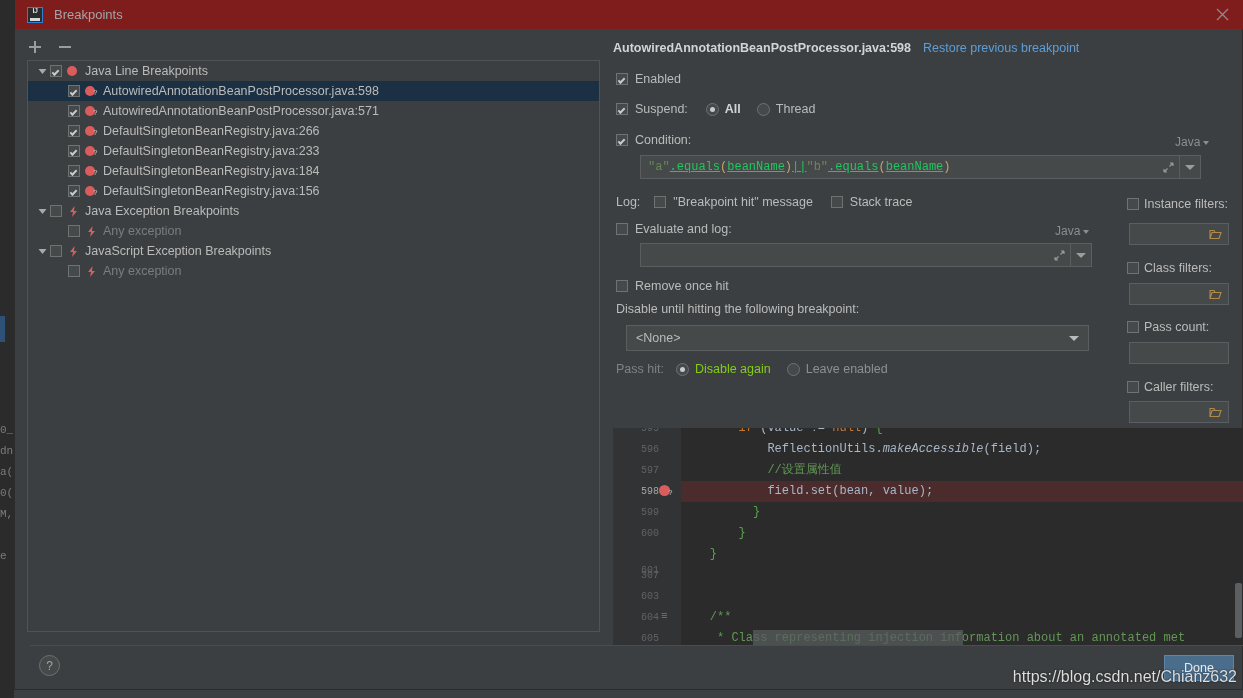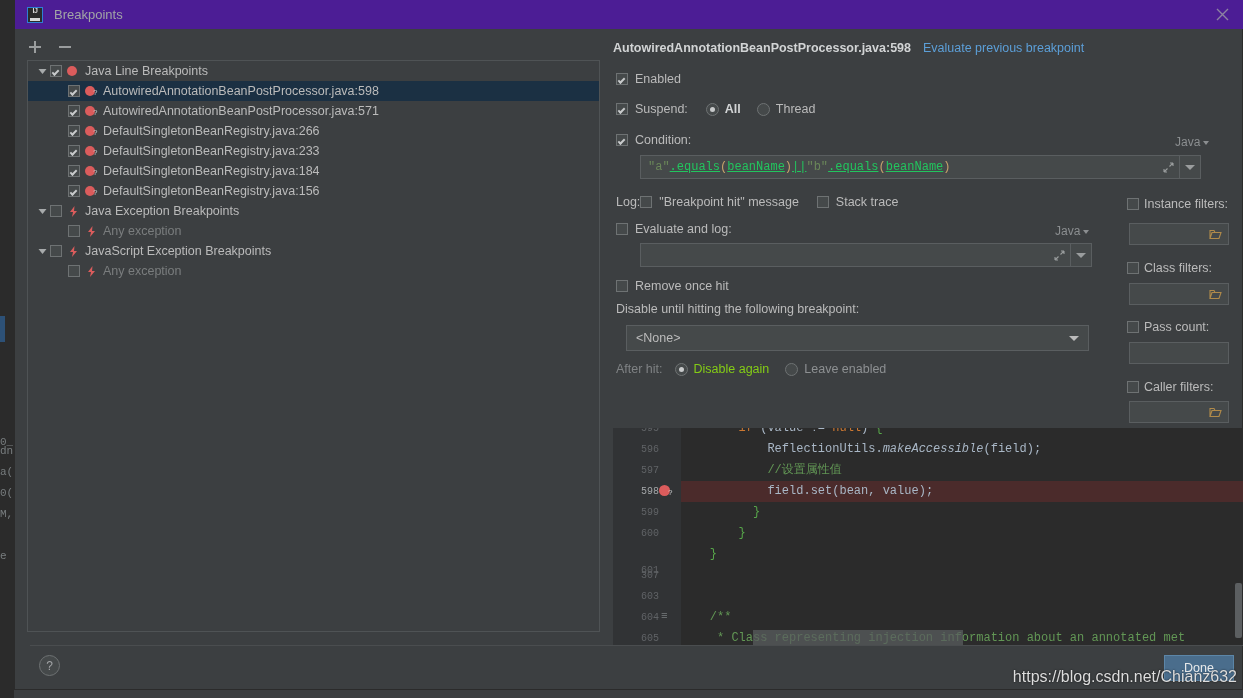--- a/index.html
+++ b/index.html
@@ -37,21 +37,21 @@
     position: absolute; left: 14px; top: 0;
     width: 1229px; height: 690px;
     background: #3c3f41;
     border: 1px solid #2b2b2b;
     border-top: none;
   }
 
   
   #titlebar {
     position: absolute; left: 0; top: 0; width: 1229px; height: 29px;
-    background: #4c1d95;
+    background: #7f1d1d;
     display: flex; align-items: center;
   }
   #ij-logo {
     width: 16px; height: 16px; margin-left: 12px;
     background: #2b2b2b;
     border: 1.5px solid #2f7fd4;
     position: relative;
     flex: 0 0 auto;
   }
   #ij-logo::before {
@@ -302,21 +302,21 @@
   #footer-sep {
     position: absolute; left: 15px; top: 645px; width: 1213px; height: 1px;
     background: #4a4d4f;
   }
 </style>
 </head>
 <body>
 
 <div id="ide-backdrop">
   <div id="ide-left-strip">
-    <div class="bg-code-frag" style="top:432px">0_</div>
+    <div class="bg-code-frag" style="top:420px">0_</div>
     <div class="bg-code-frag" style="top:441px">dn</div>
     <div class="bg-code-frag" style="top:462px">a(</div>
     <div class="bg-code-frag" style="top:483px">0(</div>
     <div class="bg-code-frag" style="top:504px">M,</div>
     <div class="bg-code-frag" style="top:546px">e</div>
   </div>
   <div id="bg-blue-tab"></div>
 </div>
 
 <div id="dialog">
@@ -448,21 +448,21 @@
         <span class="cb dim"></span>
         <span class="ex-icon"><svg width="13" height="13" viewBox="0 0 13 13">
             <path d="M7.5 1 L3 7 L6 7 L5 12 L10 6 L7 6 Z" fill="#db5c5c"></path>
           </svg></span>
         <span style="color: rgb(122, 125, 126);">Any exception</span>
       </div>
     </div>
 
   <div id="detail-head">
     <span id="detail-title">AutowiredAnnotationBeanPostProcessor.java:598</span>
-    <span id="restore-link">Evaluate previous breakpoint</span>
+    <span id="restore-link">Restore previous breakpoint</span>
   </div>
 
   <div class="opt-row" style="left:601px; top:72px;">
     <span class="cb checked"></span>
     <span>Enabled</span>
   </div>
 
   <div class="opt-row" style="left:601px; top:102px;">
     <span class="cb checked"></span>
     <span style="margin-right:18px">Suspend:</span>
@@ -487,21 +487,21 @@
             <path d="M10 1 L6.5 4.5 M10 1 L10 4 M10 1 L7 1 M1 10 L4.5 6.5 M1 10 L1 7 M1 10 L4 10" stroke="#9a9d9e" stroke-width="1.1" fill="none"></path>
           </svg>
       </span>
       <span class="drop-ico">
           <span class="car"></span>
         </span>
     </span>
   </div>
 
   <div class="opt-row" style="left:601px; top:195px;">
-    <span style="">Log:</span>
+    <span style="margin-right:14px">Log:</span>
     <span class="cb"></span>
     <span style="margin-right:18px">"Breakpoint hit" message</span>
     <span class="cb"></span>
     <span>Stack trace</span>
   </div>
 
   <div class="opt-row" style="left:601px; top:222px;">
     <span class="cb"></span>
     <span>Evaluate and log:</span>
   </div>
@@ -527,21 +527,21 @@
     <span>Remove once hit</span>
   </div>
 
   <div class="sec-label" style="left:601px; top:302px;">Disable until hitting the following breakpoint:</div>
   <div class="combo" style="left:611px; top:325px; width:463px;">
     <span>&lt;None&gt;</span>
     <span class="car"></span>
   </div>
 
   <div class="opt-row" style="left:601px; top:362px;">
-    <span class="sec-label dim" style="position:static; margin-right:12px;">After hit:</span>
+    <span class="sec-label dim" style="position:static; margin-right:12px;">Pass hit:</span>
     <span class="radio on"></span>
     <span class="radio-label" style="color:#84cc16">Disable again</span>
     <span class="radio"></span>
     <span class="radio-label" style="color:#8d9092">Leave enabled</span>
   </div>
 
   <div class="filt-row" style="left:1112px; top:197px;">
     <span class="cb"></span>
     <span>Instance filters:</span>
   </div>

